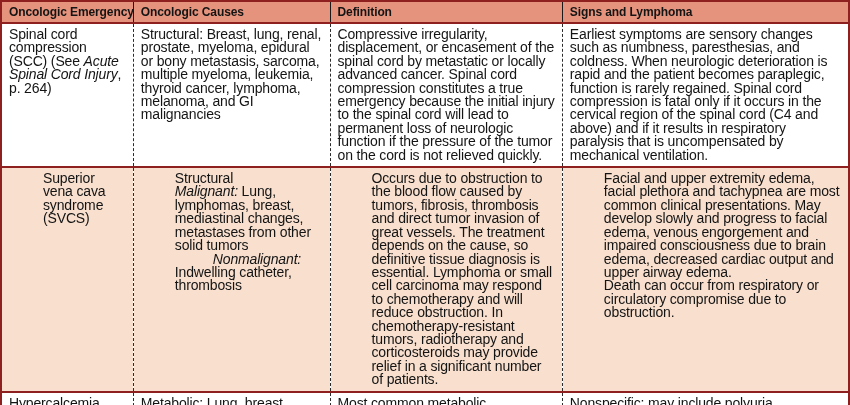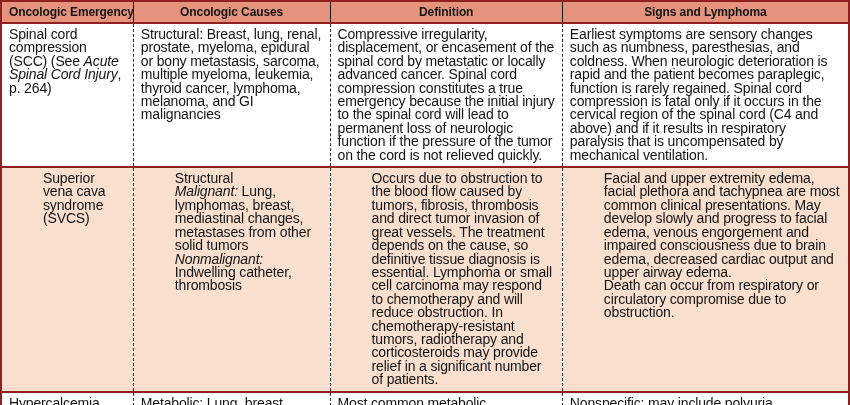--- a/index.html
+++ b/index.html
@@ -27,21 +27,21 @@
   col.c1{width:15.6%;}
   col.c2{width:23.2%;}
   col.c3{width:27.4%;}
   col.c4{width:33.8%;}
   thead th{
     background:var(--header-bg);
     border-left:1px solid #1a1a1a;
     border-bottom:2px solid var(--grid-red);
     font-size:12px;
     font-weight:bold;
-    text-align:center;
+    text-align:left;
     padding:3px 7px 3px 7px;
     height:17px;
     letter-spacing:-0.1px;
     white-space:nowrap;
     overflow:hidden;
   }
   thead th:first-child{border-left:none;}
   tbody td{
     border-left:1px dashed var(--dash-color);
     border-bottom:2px solid var(--grid-red);
@@ -83,21 +83,21 @@
       <td><span>Spinal cord compression (SCC)  (See </span><span style="font-style: italic;">Acute Spinal Cord Injury</span><span>, p. 264)</span></td>
       <td><span>Structural: Breast, lung, renal, prostate, myeloma, epidural or bony metastasis, sarcoma, multiple myeloma, leukemia, thyroid cancer, lymphoma, melanoma, and GI malignancies</span></td>
       <td><span>Compressive irregularity, displacement, or encasement of the spinal cord by metastatic or locally advanced cancer. Spinal cord compression constitutes a true emergency because the initial injury to the spinal cord will lead to permanent loss of neurologic function if the pressure of the tumor on the cord is not relieved quickly.</span></td>
       <td><span>Earliest symptoms are sensory changes such as numbness, paresthesias, and coldness. When neurologic deterioration is rapid and the patient becomes paraplegic, function is rarely regained. Spinal cord compression is fatal only if it occurs in the cervical region of the spinal cord (C4 and above) and if it results in respiratory paralysis that is uncompensated by mechanical ventilation.</span></td>
     </tr>
     <tr class="r2">
       <td><span>Superior vena cava syndrome
 (SVCS)</span></td>
       <td><span>Structural
 </span><span style="font-style: italic;">Malignant:</span><span> Lung, lymphomas, breast, mediastinal changes, metastases from other solid tumors
-</span><span style="font-style: italic;">Nonmalignant:</span><span> Indwelling catheter, thrombosis</span></td>
+</span><span style="font-style: italic; margin-left: 38px;">Nonmalignant:</span><span> Indwelling catheter, thrombosis</span></td>
       <td><span>Occurs due to obstruction to the blood flow caused by tumors, fibrosis, thrombosis and direct tumor invasion of great vessels. The treatment depends on the cause, so definitive tissue diagnosis is essential. Lymphoma or small cell carcinoma may respond to chemotherapy and will reduce obstruction. In chemotherapy-resistant tumors, radiotherapy and corticosteroids may provide relief in a significant number of patients.</span></td>
       <td><span>Facial and upper extremity edema, facial plethora and tachypnea are most common clinical presentations. May develop slowly and progress to facial edema, venous engorgement and impaired consciousness due to brain edema, decreased cardiac output and upper airway edema.
 Death can occur from respiratory or circulatory compromise due to obstruction.</span></td>
     </tr>
     <tr class="r3">
       <td><span>Hypercalcemia (See </span><span style="font-style: italic;">Fluid and Electrolyte Disturbances</span><span>, p. 37)</span></td>
       <td><span>Metabolic: Lung, breast, prostate, multiple myeloma, renal, head and neck cancers, T-cell lymphomas often due to metastases. In lymphomas and leukemias there is overproduction of activated vitamin D leading to hypercalcemia.</span></td>
       <td><span>Most common metabolic complication of malignancies, occurring in 10% to 20% of all cancers. Develops when the rate of calcium mobilization from bone exceeds renal threshold for calcium excretion. Vigorous hydration with intravenous normal saline combined with the use of furosemide, is the standard therapy. Corticosteroids, diphosphonates, mithramycin and calcitonin can all reduce serum calcium levels by reducing bone resorption of calcium.</span></td>
       <td><span>Nonspecific: may include polyuria, polydipsia, constipation, lethargy, confusion, nausea and anorexia progressing to somnolence and coma.</span></td>
     </tr>

